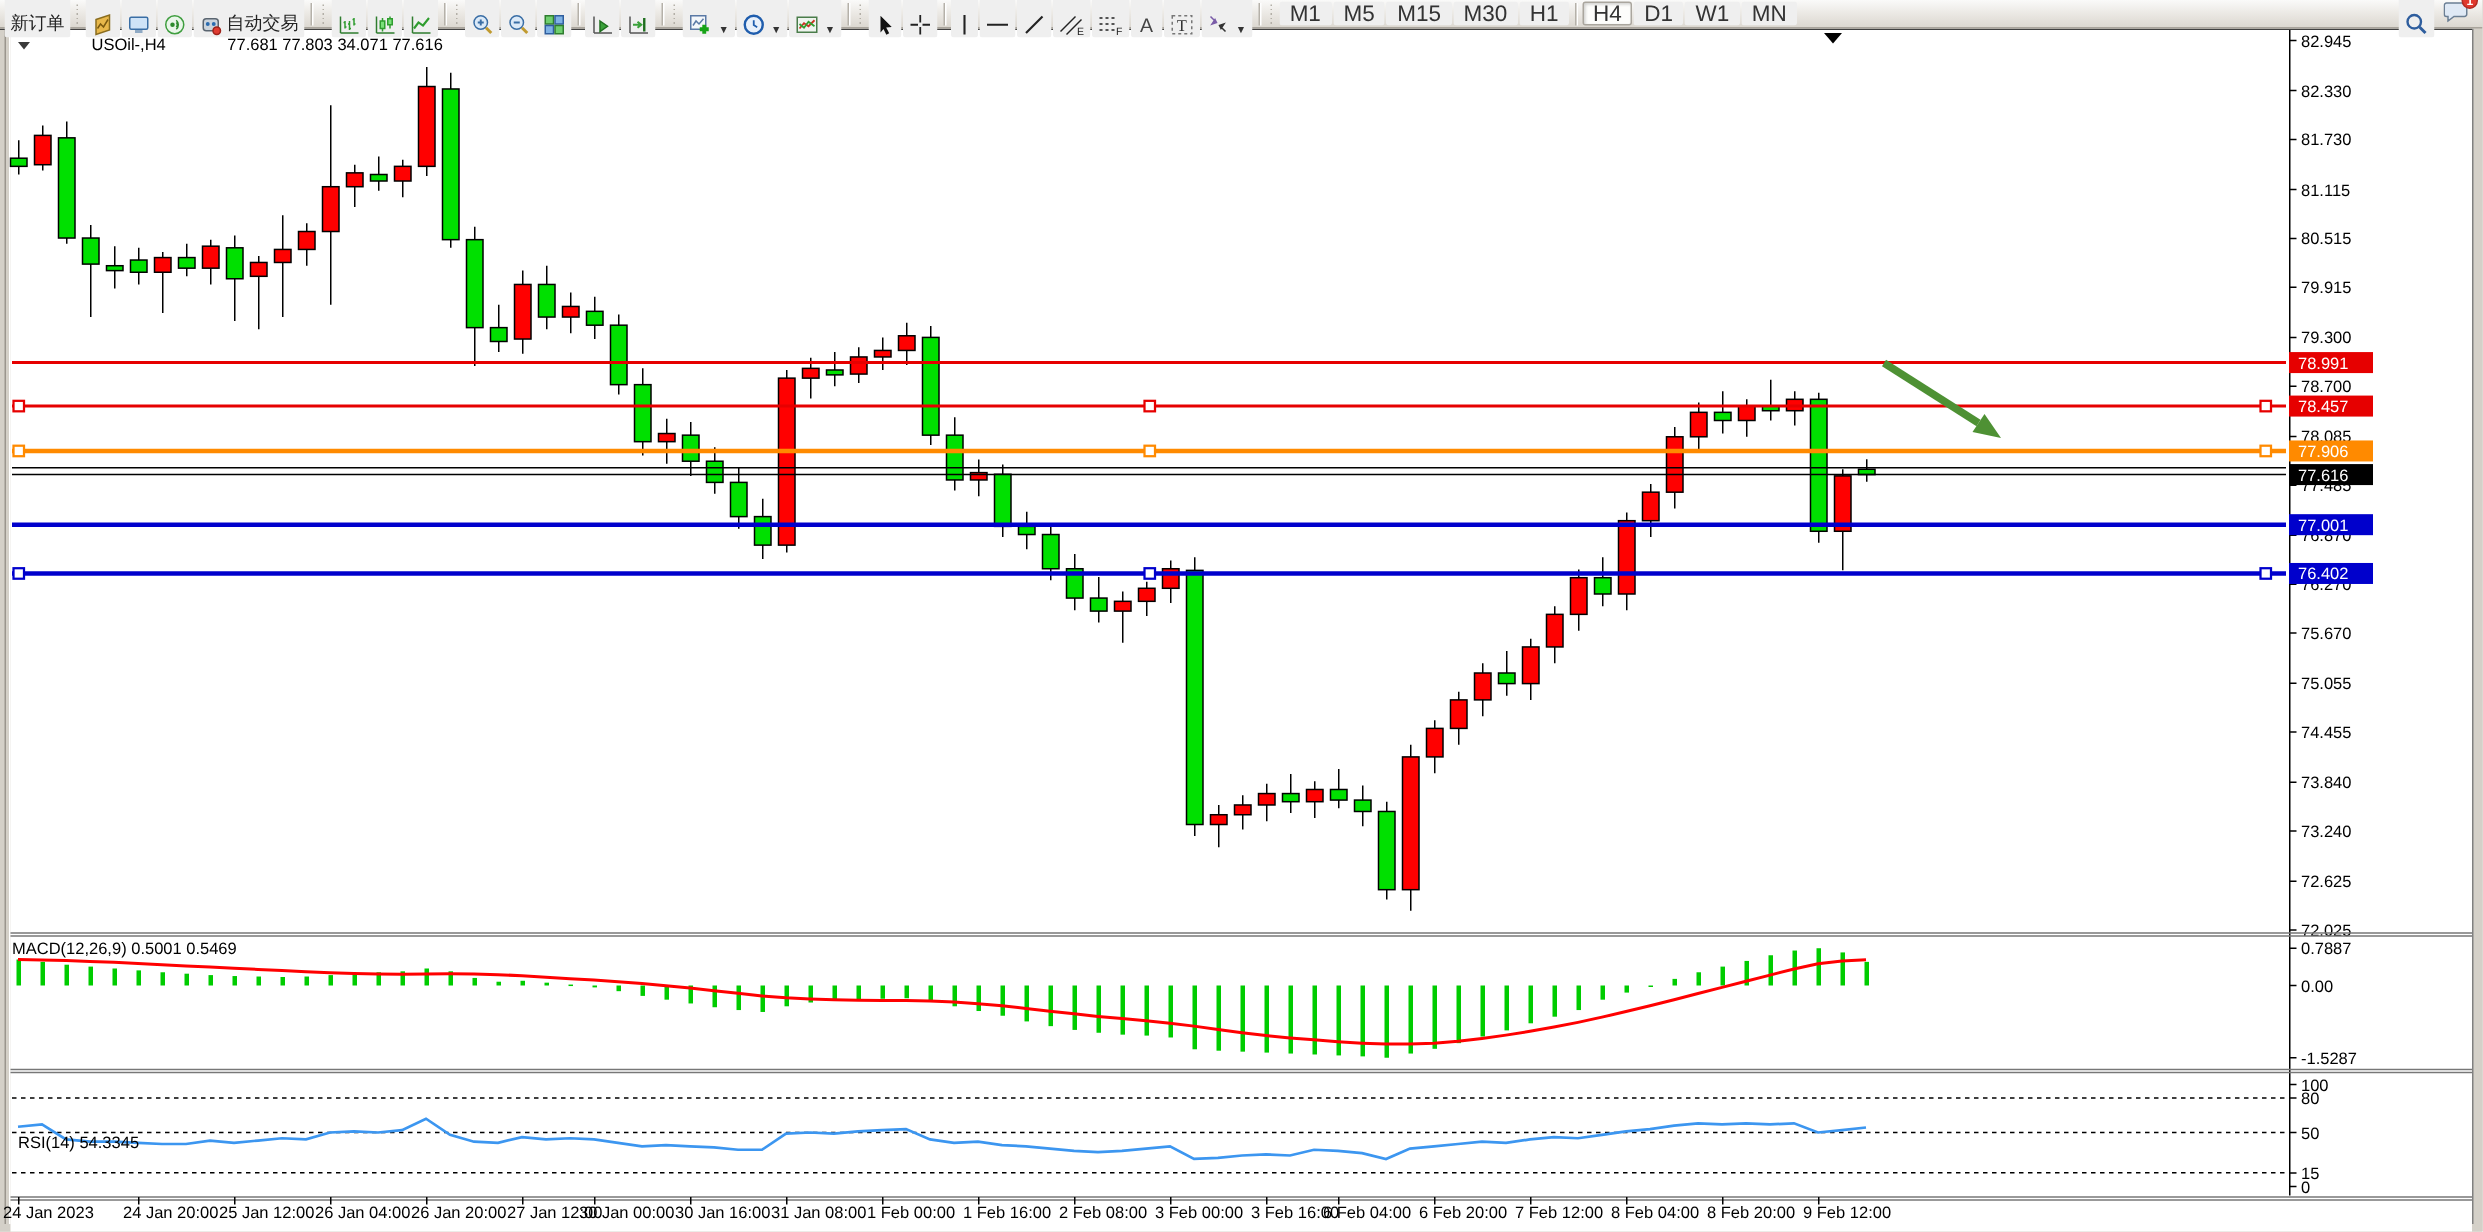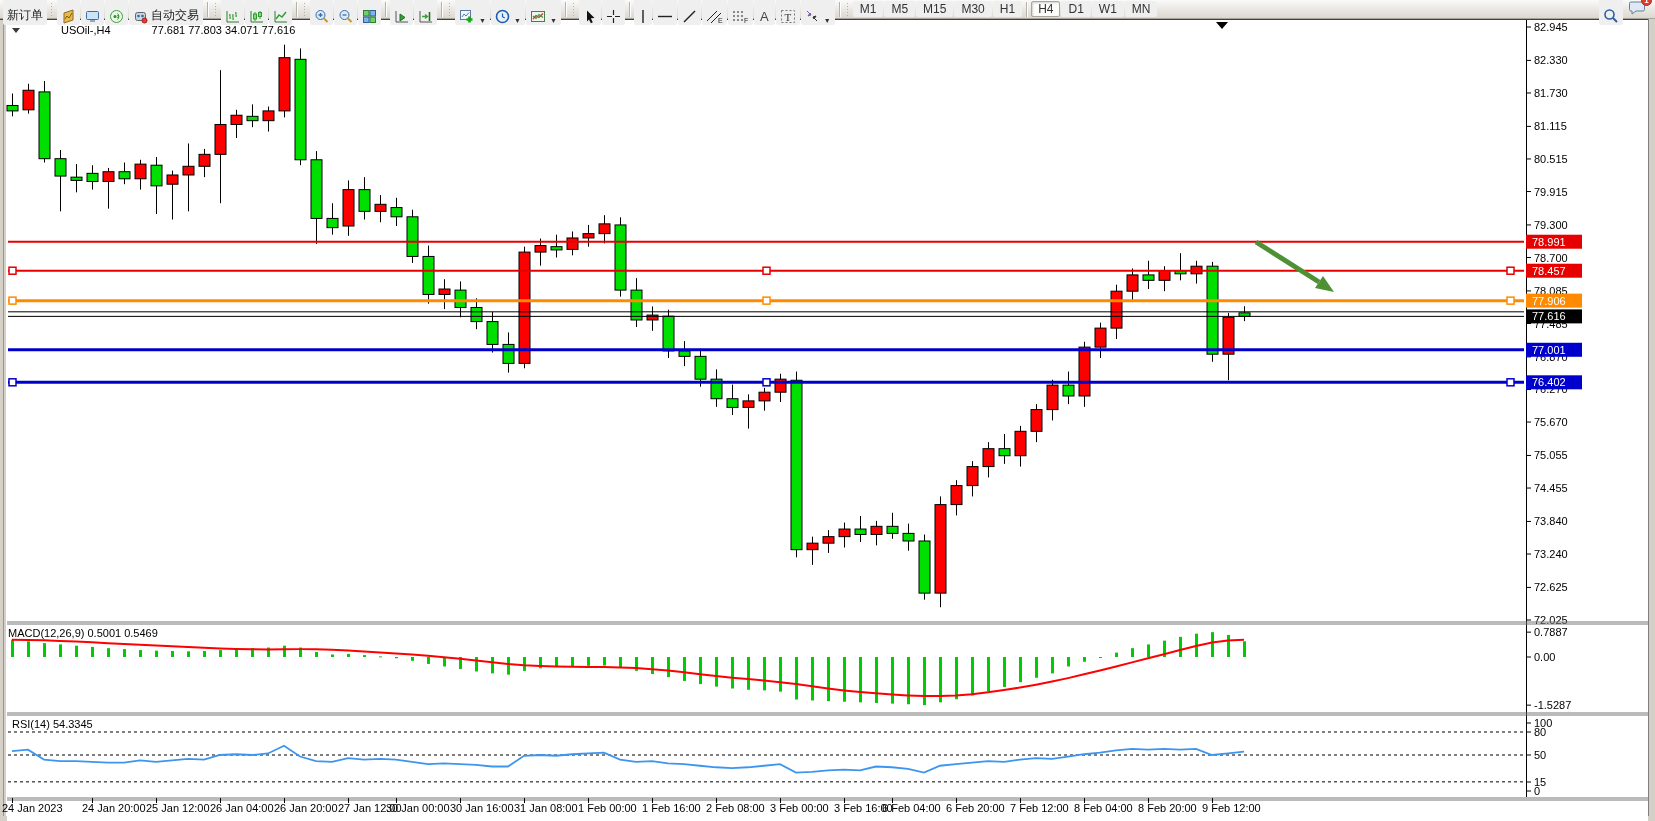--- a/index.html
+++ b/index.html
@@ -10,21 +10,21 @@
              background:linear-gradient(#fafaf9,#e8e5e0 60%,#dcd8d1);
              border-bottom:1px solid #a9a49c; padding:0 3px; gap:1px; }
   .grip { width:4px; height:13px; margin:0 2px;
           background-image:repeating-linear-gradient(#b3afa7 0 1px, transparent 1px 3px);
           background-size:1px 100%; background-repeat:repeat-y; background-position:1px 0; }
   .sep { width:1px; height:15px; background:#b5b1a9; box-shadow:1px 0 0 #fff; margin:0 3px; }
   .tbtn { display:inline-flex; align-items:flex-end; gap:3px; height:32px; padding:0 3px;
           font-size:12px; color:#222; border:1px solid transparent; border-radius:2px; cursor:default; }
   .tbtn svg { display:block; }
   .caret { font-size:7px; color:#333; margin-left:1px; }
-  .tf { font-size:12px; color:#333; padding:1px 6px; height:16px; display:inline-flex;
+  .tf { font-size:15px; color:#333; padding:1px 6px; height:16px; display:inline-flex;
         align-items:center; border:1px solid transparent; border-radius:2px; }
   .tf.active { background:#fdfdfb; border:1px solid #aaa69e; box-shadow:inset 1px 1px 2px rgba(0,0,0,.18); }
   .right-group { margin-left:auto; display:flex; align-items:center; gap:6px; padding-right:6px; }
   .chat-wrap { position:relative; }
   .badge { position:absolute; top:-4px; right:-6px; width:11px; height:11px; border-radius:50%;
            background:#e0392e; color:#fff; font-size:8px; font-weight:bold;
            display:flex; align-items:center; justify-content:center; border:1px solid #b02a22; }
   
   #stage { position:absolute; left:0; top:19px; }
   .overlay { position:absolute; z-index:4; font-size:11px; color:#000; white-space:nowrap;
@@ -719,15 +719,15 @@
   </svg>
 
 <div class="overlay" style="left:12px; top:24px;gap:41px;">
   <span class="tri-down"></span>
   <span>USOil-,H4</span>
   <span>77.681 77.803 34.071 77.616</span>
 </div>
 <div class="overlay" style="left:8px; top:627px;">
   <span>MACD(12,26,9) 0.5001 0.5469</span>
 </div>
-<div class="overlay" style="left:12px; top:718px;">
+<div class="overlay" style="left:12px; top:756px;">
   <span>RSI(14) 54.3345</span>
 </div>
 
 </body></html>

